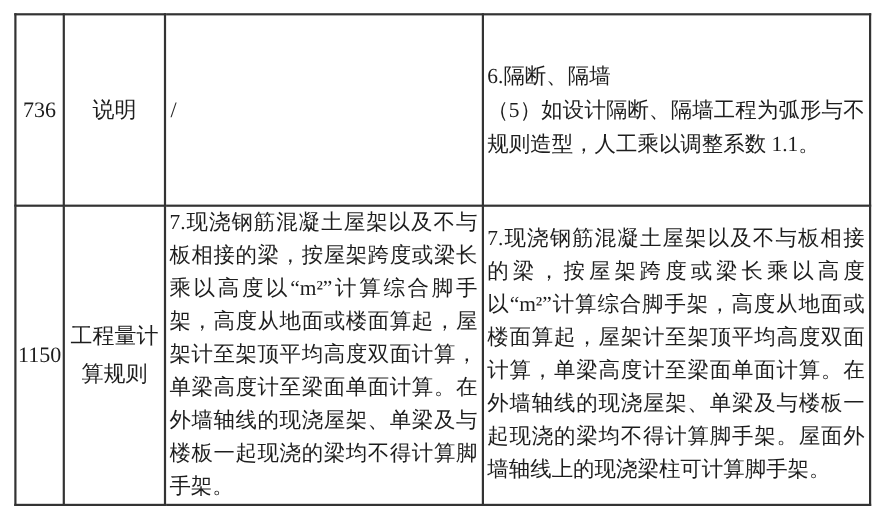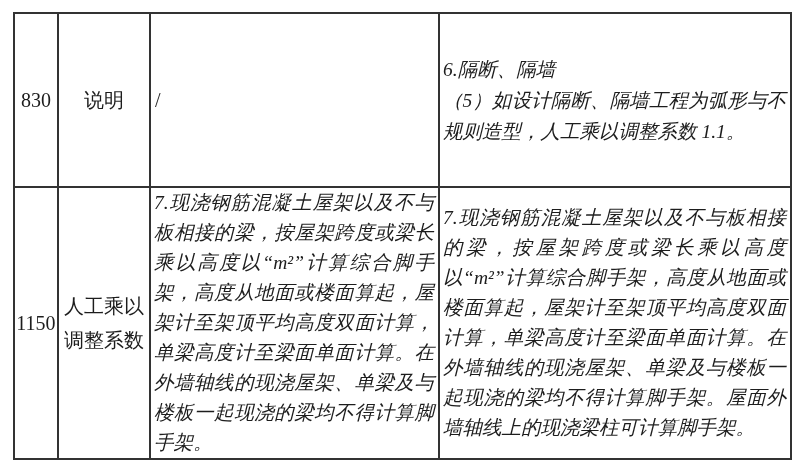--- a/index.html
+++ b/index.html
@@ -47,44 +47,43 @@
     font-size: 20px;
     text-align: left;
     padding: 0 0 0 4px;
   }
   td.cell-text {
     font-size: 19.5px;
     line-height: 30px;
     text-align: justify;
     white-space: pre-line;
     padding: 0 4px 0 3px;
-    font-style: italic;
   }
   td.cell-text.row1-note {
     line-height: 31px;
   }
 </style>
 </head>
 <body>
 
 <table class="doc-table">
   <colgroup>
     <col style="width:44px">
     <col style="width:92px">
     <col style="width:289px">
     <col style="width:352px">
   </colgroup>
   <tbody>
     <tr class="row-736">
-      <td class="cell-id">830</td>
+      <td class="cell-id">736</td>
       <td class="cell-category">说明</td>
       <td class="cell-slash">/</td>
       <td class="cell-text row1-note">6.隔断、隔墙
 （5）如设计隔断、隔墙工程为弧形与不规则造型，人工乘以调整系数 1.1。</td>
     </tr>
     <tr class="row-1284">
       <td class="cell-id">1150</td>
-      <td class="cell-category">人工乘以调整系数</td>
+      <td class="cell-category">工程量计算规则</td>
       <td class="cell-text">7.现浇钢筋混凝土屋架以及不与板相接的梁，按屋架跨度或梁长乘以高度以“m²”计算综合脚手架，高度从地面或楼面算起，屋架计至架顶平均高度双面计算，单梁高度计至梁面单面计算。在外墙轴线的现浇屋架、单梁及与楼板一起现浇的梁均不得计算脚手架。</td>
       <td class="cell-text">7.现浇钢筋混凝土屋架以及不与板相接的梁，按屋架跨度或梁长乘以高度以“m²”计算综合脚手架，高度从地面或楼面算起，屋架计至架顶平均高度双面计算，单梁高度计至梁面单面计算。在外墙轴线的现浇屋架、单梁及与楼板一起现浇的梁均不得计算脚手架。屋面外墙轴线上的现浇梁柱可计算脚手架。</td>
     </tr>
   </tbody>
 </table>
 
 </body></html>

